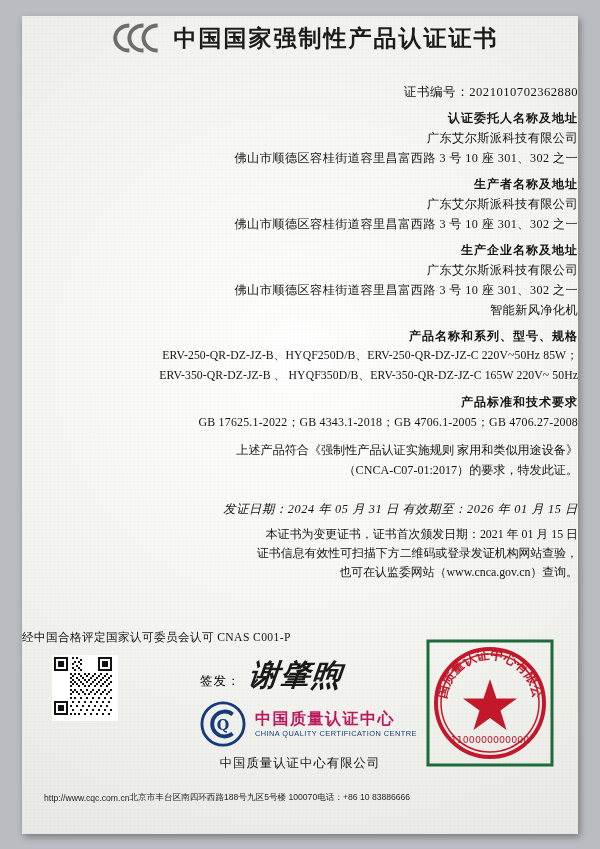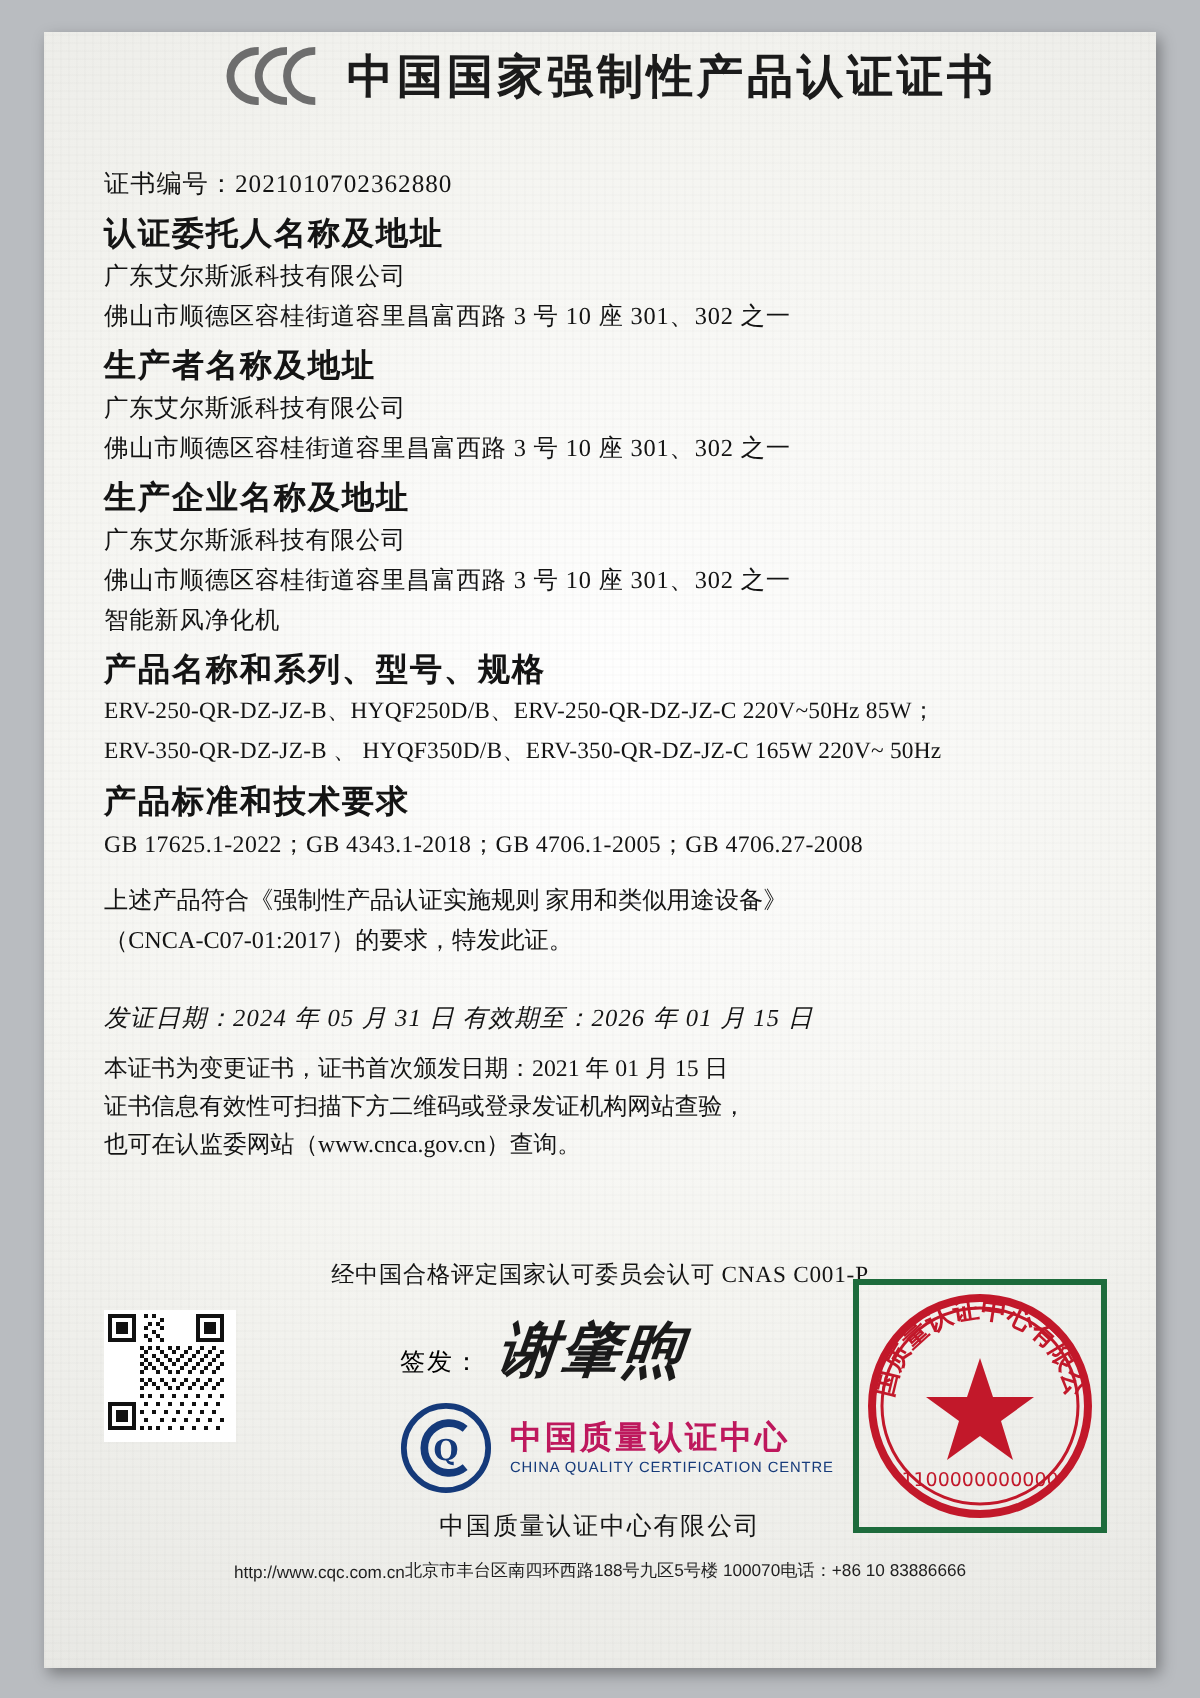--- a/index.html
+++ b/index.html
@@ -38,38 +38,38 @@
   }
   .ccc-logo svg{display:block;}
   .title{
     font-size:23px;letter-spacing:2px;color:#1b1b1b;
     font-family:"DejaVu Serif","Liberation Serif",serif;
     font-weight:700;
   }
 
   
   .body{
-    margin-top:22px;text-align:left;color:#141414;
-    font-size:12.4px;line-height:20px;padding-left:30px;
+    margin-top:22px;text-align:right;color:#141414;
+    font-size:12.4px;line-height:20px;
   }
   .row{margin:0;padding:0;}
   .label{
-    font-weight:700;font-size:16px;letter-spacing:1px;margin-top:6px;
+    font-weight:700;font-size:12px;letter-spacing:1px;margin-top:6px;
   }
   .val{font-size:12.2px;letter-spacing:.4px;}
   .certno{font-size:12.6px;letter-spacing:.5px;margin-bottom:4px;}
   .spec{font-size:11.7px;letter-spacing:.1px;}
   .standard{font-size:11.9px;letter-spacing:.2px;}
   .rule{font-size:12.1px;}
   .dates{font-size:12.3px;letter-spacing:.6px;margin-top:19px;font-style:italic;}
   .note{font-size:11.9px;line-height:19px;}
 
   
   .cnas{
-    margin-top:48px;text-align:center;font-size:11.6px;letter-spacing:.4px;color:#141414;
+    margin-top:48px;text-align:left;font-size:11.6px;letter-spacing:.4px;color:#141414;
   }
 
   
   .sig-area{
     margin-top:6px;position:relative;height:120px;
   }
   .qr{
     position:absolute;left:30px;top:4px;width:62px;height:62px;
     background:#fff;
     padding:2px;
@@ -96,22 +96,22 @@
   .company{
     position:absolute;left:0;right:0;top:104px;text-align:center;
     font-size:12.4px;letter-spacing:1px;color:#141414;
   }
   .seal{
     position:absolute;right:24px;top:-12px;width:128px;height:128px;
   }
 
   
   .footer{
-    position:absolute;left:0;right:0;bottom:42px;
-    display:flex;align-items:center;justify-content:center;
+    position:absolute;left:0;right:0;bottom:30px;
+    display:flex;align-items:center;justify-content:flex-start;
     padding:0 22px;font-size:8.6px;color:#1f1f1f;
     font-family:"Liberation Sans",sans-serif;
   }
   .footer .mid{font-size:8.6px;}
   .footline{
     position:absolute;left:22px;right:22px;bottom:48px;height:0;
   }
 </style>
 </head>
 <body>

